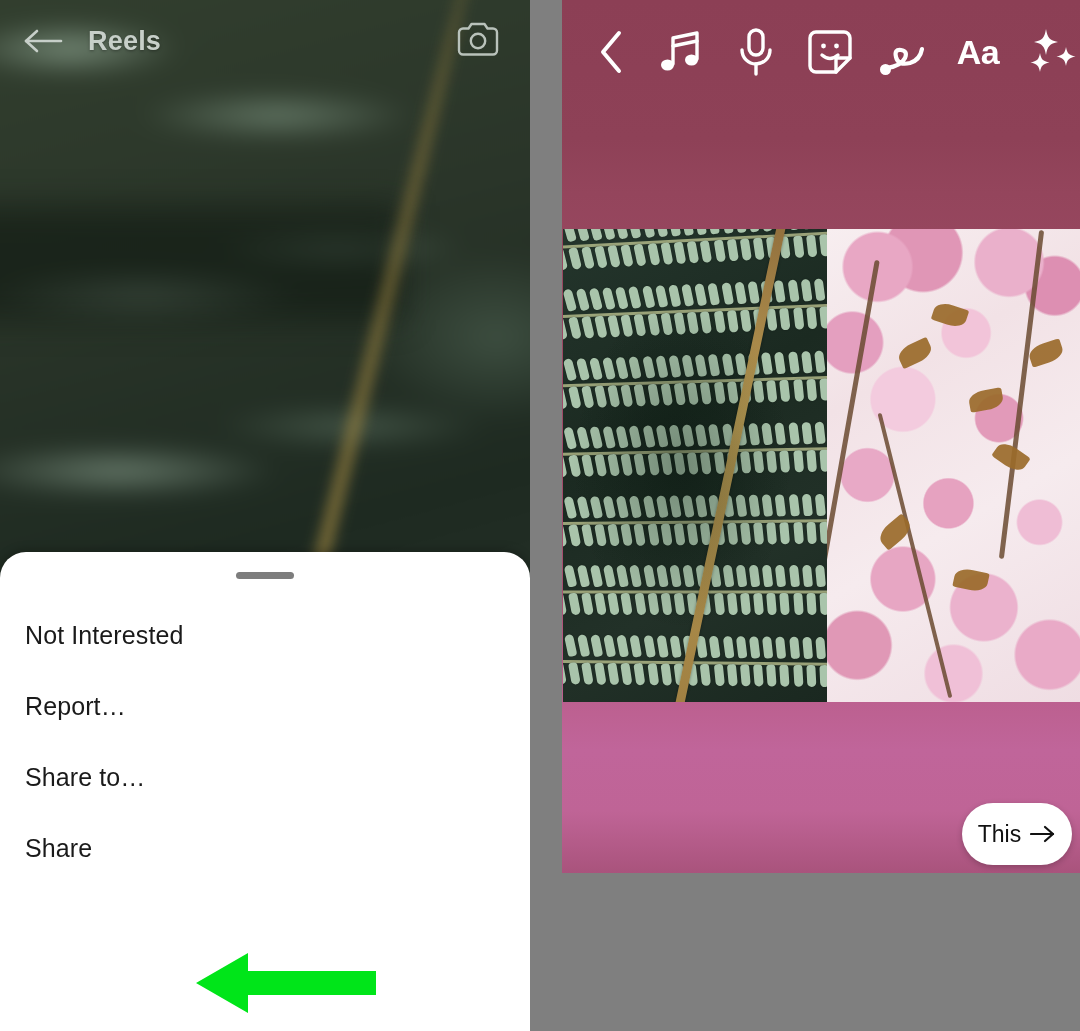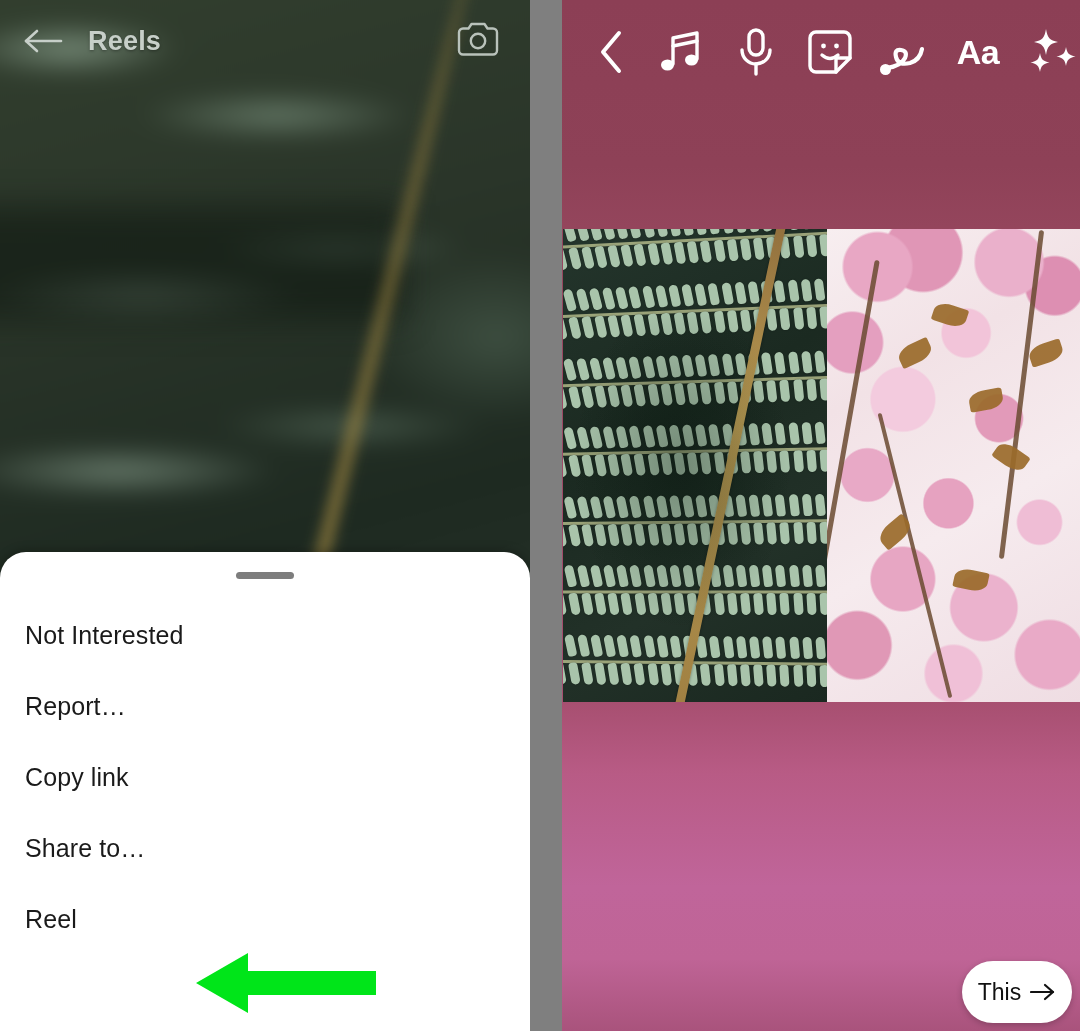--- a/index.html
+++ b/index.html
@@ -143,21 +143,21 @@
     position: absolute;
     left: 530px; top: 0;
     width: 32px; height: 1031px;
     background: #7f7f7f;
   }
 
   
   .right-panel {
     position: absolute;
     left: 562px; top: 0;
-    width: 518px; height: 1031px;
+    width: 518px; height: 873px;
     overflow: hidden;
     background: linear-gradient(180deg,
        #8c3f55 0%,
        #8e4157 16%,
        #94455c 22%,
        #a74f70 68%,
        #b85b85 75%,
        #c0659a 86%,
        #bf6496 93%,
        #a9537c 100%);
@@ -318,27 +318,24 @@
     <div class="sheet">
       <div class="sheet-handle"></div>
       <div class="sheet-list">
         <div class="sheet-item">
           <span>Not Interested</span>
         </div>
         <div class="sheet-item">
           <span>Report…</span>
         </div>
         <div class="sheet-item">
-          <span>Copy link</span>
-        </div>
-        <div class="sheet-item">
           <span>Share to…</span>
         </div>
         <div class="sheet-item">
-          <span>Reel</span>
+          <span>Share</span>
         </div>
       </div>
     </div>
   </div>
 
   <svg class="annot-arrow" viewBox="0 0 180 64">
     <polygon points="0,32 52,2 52,20 180,20 180,44 52,44 52,62" fill="#00e519"></polygon>
   </svg>
 
   <div class="divider"></div>

